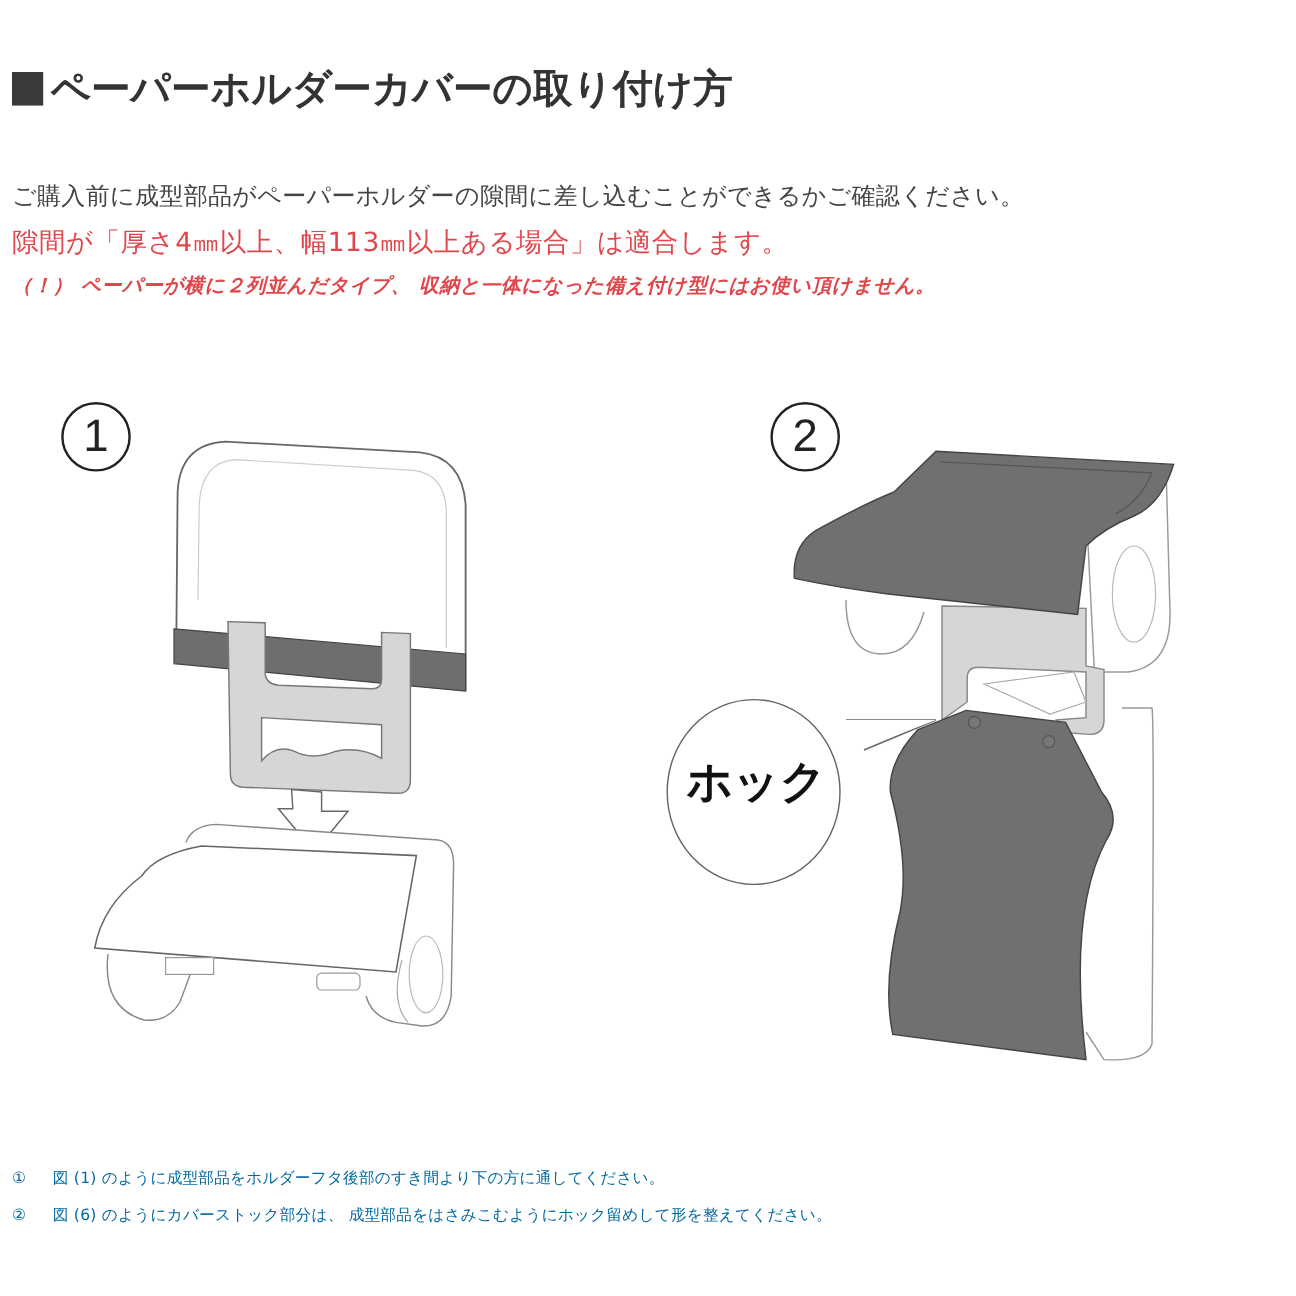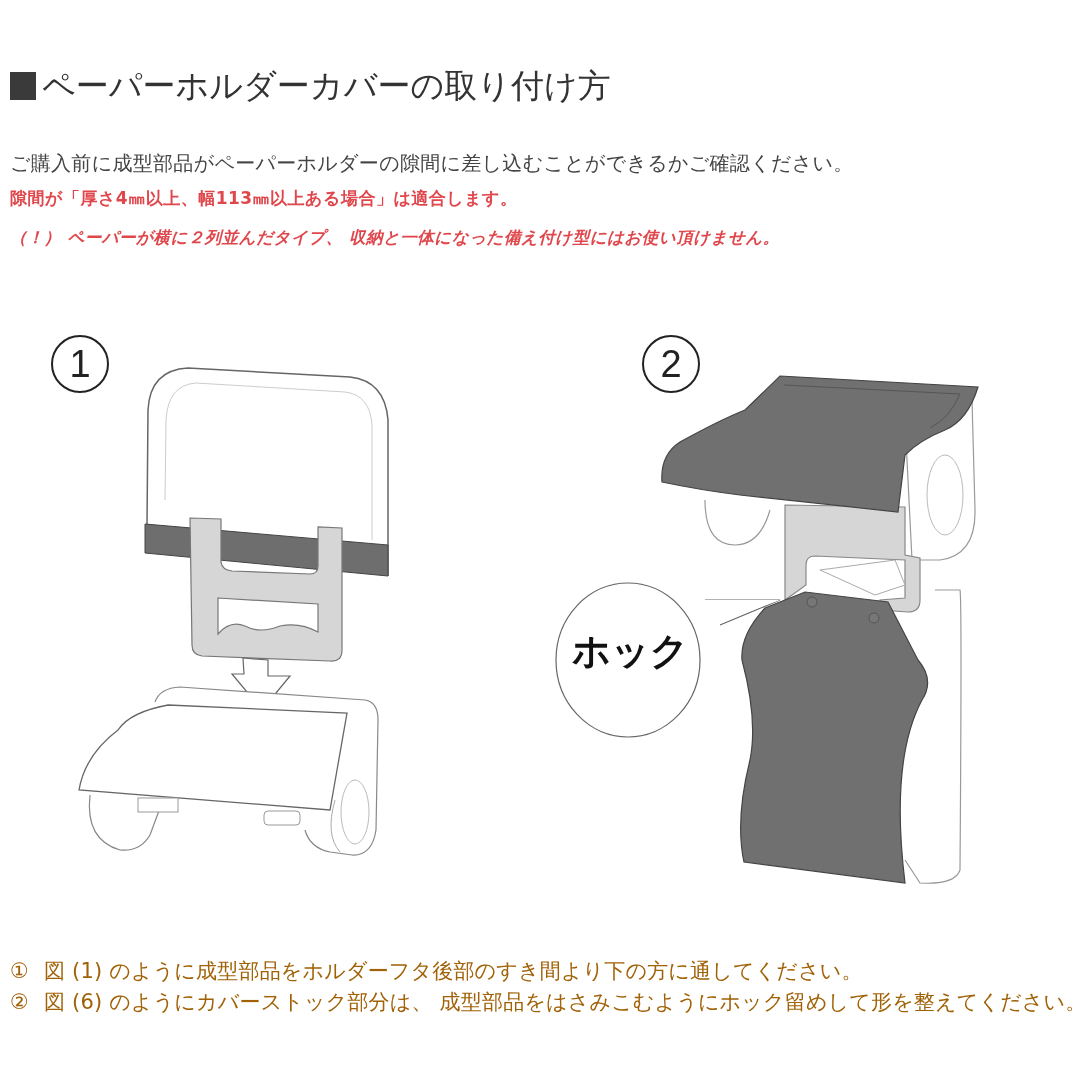--- a/index.html
+++ b/index.html
@@ -1,30 +1,30 @@
 <!DOCTYPE html>
 <html><head>
 <meta charset="utf-8">
 <style>
   html, body { margin:0; padding:0; background:#ffffff; }
   body { width:1080px; height:1080px; position:relative; overflow:hidden;
          font-family:"DejaVu Sans", "Liberation Sans", sans-serif; color:#333; }
-  .title { position:absolute; left:10px; top:64px; font-size:33px; color:#333;
-           letter-spacing:0px; white-space:nowrap; font-weight:normal; }
+  .title { position:absolute; left:10px; top:52px; font-size:33px; color:#333;
+           letter-spacing:0px; white-space:nowrap; font-weight:bold; }
   .title .sq { display:inline-block; width:26px; height:28px; background:#3a3a3a;
                vertical-align:-3px; margin-right:6px; }
   .line1 { position:absolute; left:10px; top:150px; font-size:20px; color:#444; white-space:nowrap; letter-spacing:0.3px; }
-  .line2 { position:absolute; left:10px; top:187px; font-size:17px; color:#e0474c; font-weight:bold; white-space:nowrap; letter-spacing:0.5px; }
+  .line2 { position:absolute; left:10px; top:187px; font-size:22px; color:#e0474c; font-weight:normal; white-space:nowrap; letter-spacing:0.5px; }
   .line3 { position:absolute; left:10px; top:227px; font-size:16.5px; color:#e0474c; font-weight:bold; white-space:nowrap; letter-spacing:0.5px;font-style:italic; }
   .num { position:absolute; width:54px; height:54px; border:2px solid #222; border-radius:50%;
          font-size:38px; text-align:center; line-height:54px; color:#222; font-family:"Liberation Sans", sans-serif; }
   .num1 { left:51px; top:335px; }
   .num2 { left:642px; top:335px; }
   .fig { position:absolute; left:0; top:0; }
-  .foot { position:absolute; left:10px; font-size:21px; color:#a16207; white-space:nowrap; letter-spacing:0.2px; }
+  .foot { position:absolute; left:10px; font-size:13px; color:#0369a1; white-space:nowrap; letter-spacing:0.2px;margin-top:16px; }
   .foot .mk { display:inline-block; width:34px; }
   .foot1 { top:957px; }
   .foot2 { top:988px; }
   .hook { position:absolute; left:572px; top:626px; font-size:38px; font-weight:bold; color:#111; white-space:nowrap; }
 </style>
 </head>
 <body>
 
 <div class="title"><span class="sq"></span><span>ペーパーホルダーカバーの取り付け方</span></div>
 

